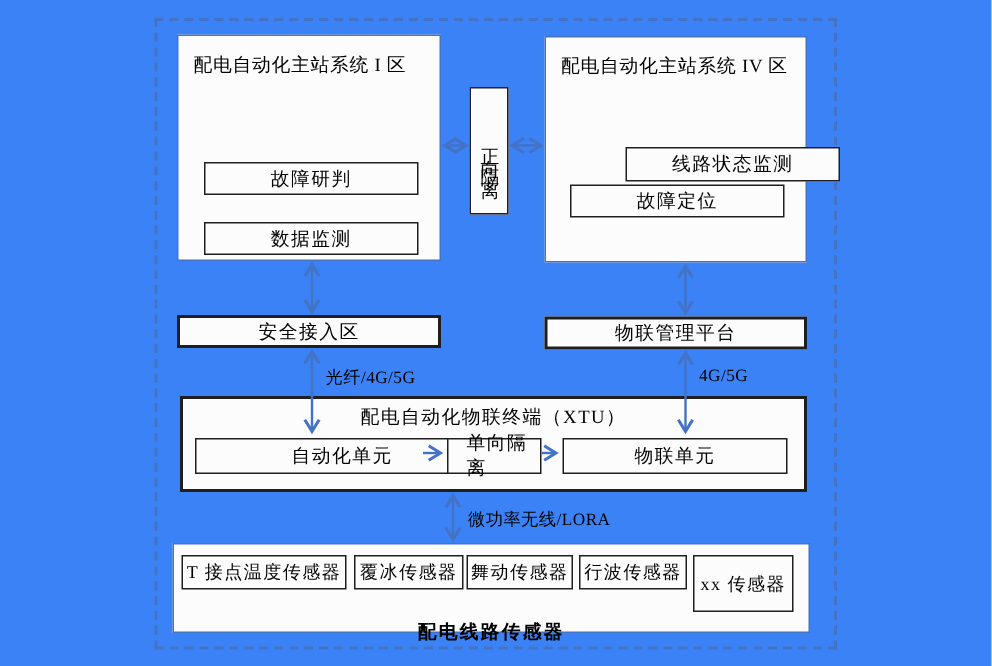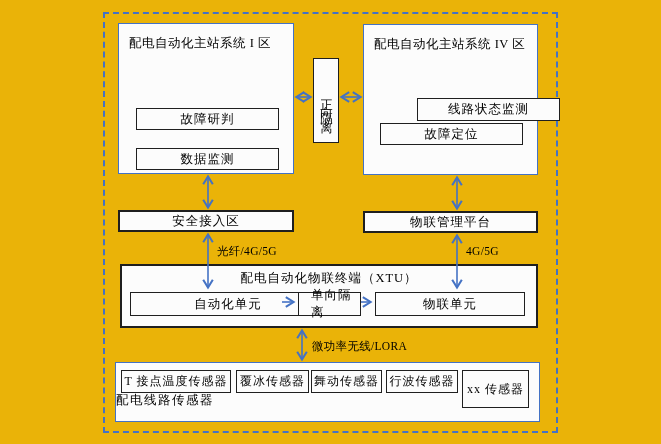--- a/index.html
+++ b/index.html
@@ -1,39 +1,39 @@
 <!DOCTYPE html>
 <html><head>
 <meta charset="utf-8">
 <style>
   html,body{margin:0;padding:0;background:#fff;}
   .page{
-    position:relative;width:661px;height:444px;background:#eab308;
+    position:relative;width:661px;height:444px;background:#3b82f6;
     font-family:"Liberation Serif","DejaVu Serif",serif;color:#000;overflow:hidden;
   }
   .boundary{
     position:absolute;left:103px;top:12px;width:451px;height:417px;
     border:2px dashed #4472C4;background:transparent;
   }
   .box{position:absolute;box-sizing:border-box;background:#fcfcfc;}
   .zone{border:1.5px solid #4472C4;}
   .zone-title{padding:11px 0 0 10px;font-size:12.5px;letter-spacing:.5px;}
   .blk{border:1.6px solid #1f1f1f;display:flex;align-items:center;justify-content:center;
        font-size:12.5px;letter-spacing:1px;}
   .blk-heavy{border-width:2px;}
   .vtext{
     writing-mode:vertical-rl;text-orientation:upright;
     display:flex;align-items:center;justify-content:center;
     font-size:12.5px;letter-spacing:7px;padding-top:4px;
   }
   .xtu-title{position:absolute;left:0;right:0;top:4px;text-align:center;
        font-size:12.5px;letter-spacing:1px;}
   .sensors-wrap{border:1.6px solid #4472C4;}
-  .sensors-title{position:absolute;left:0;right:0;top:29px;text-align:left;
-       font-size:12.5px;letter-spacing:1.5px;}
+  .sensors-title{position:absolute;left:0;right:0;top:50px;text-align:center;
+       font-size:12.5px;letter-spacing:1.5px;font-weight:bold;}
   .link-label{position:absolute;font-size:11.5px;letter-spacing:.3px;white-space:nowrap;}
   svg.arrows{position:absolute;left:0;top:0;width:661px;height:444px;
        pointer-events:none;z-index:6;}
 </style>
 </head>
 <body>
 
 <div class="page">
 
   <div class="boundary"></div>

